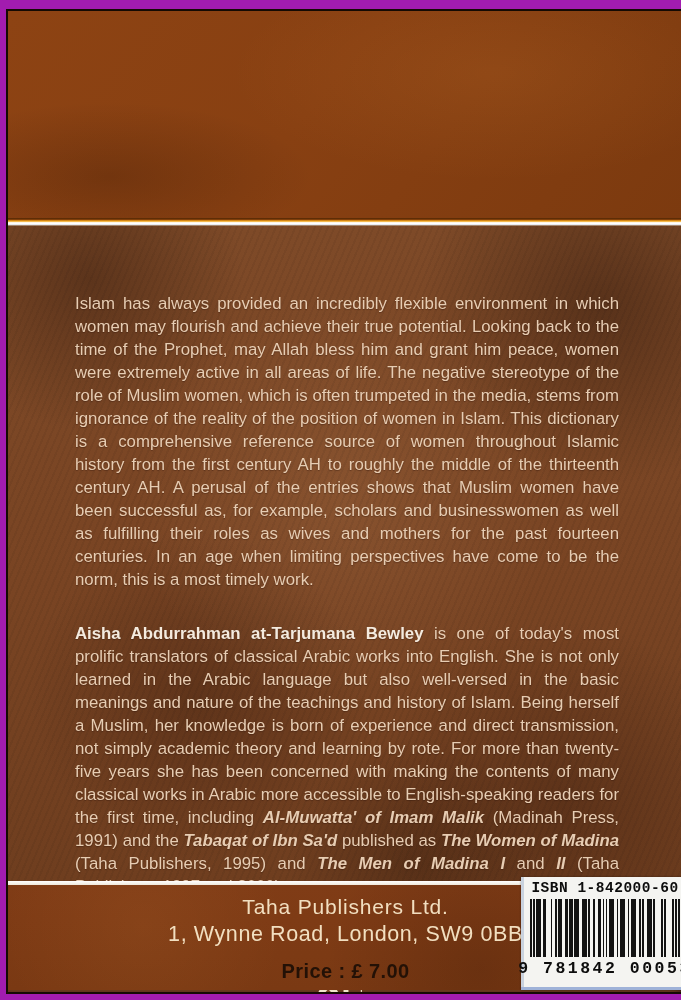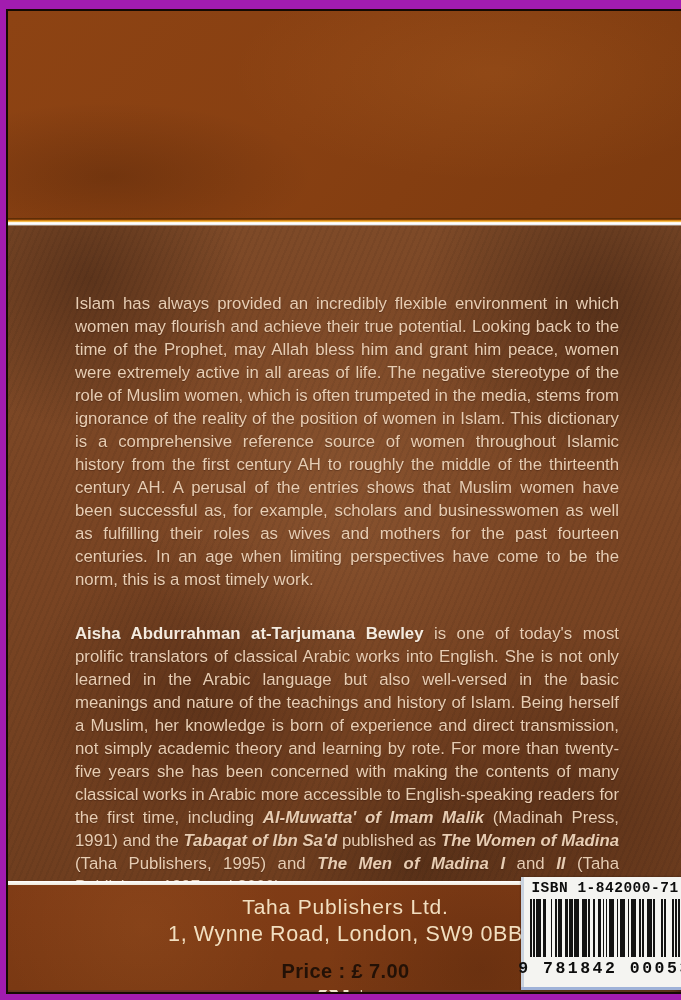--- a/index.html
+++ b/index.html
@@ -147,21 +147,21 @@
 
     <div class="white-rule"></div>
 
     <div class="bottom-band">
       <div class="pub-name">Taha Publishers Ltd.</div>
       <div class="pub-addr">1, Wynne Road, London, SW9 0BB</div>
       <div class="price">Price : £ 7.00</div>
     </div>
 
     <div class="barcode-box">
-      <div class="isbn-label">ISBN 1-842000-71</div>
+      <div class="isbn-label">ISBN 1-842000-60</div>
       <div class="barcode-bars">
           <div class="m m1"></div>
           <div class="m"></div>
           <div class="m m1"></div>
           <div class="m"></div>
           <div class="m m1"></div>
           <div class="m m1"></div>
           <div class="m m1"></div>
           <div class="m"></div>
           <div class="m m1"></div>

